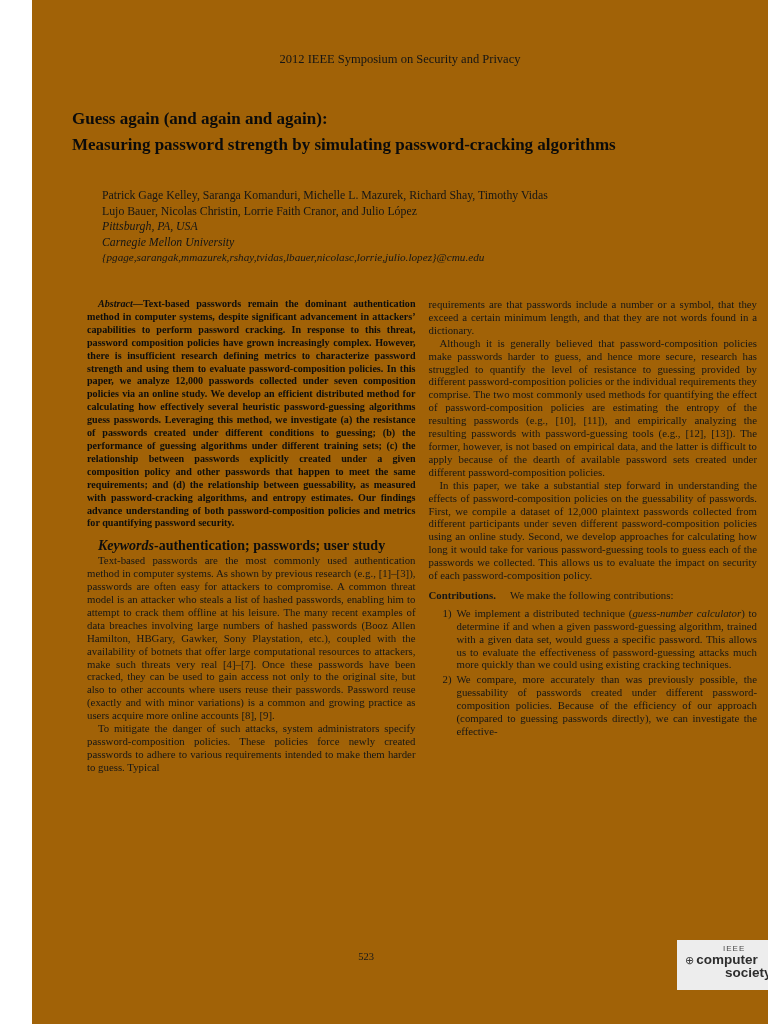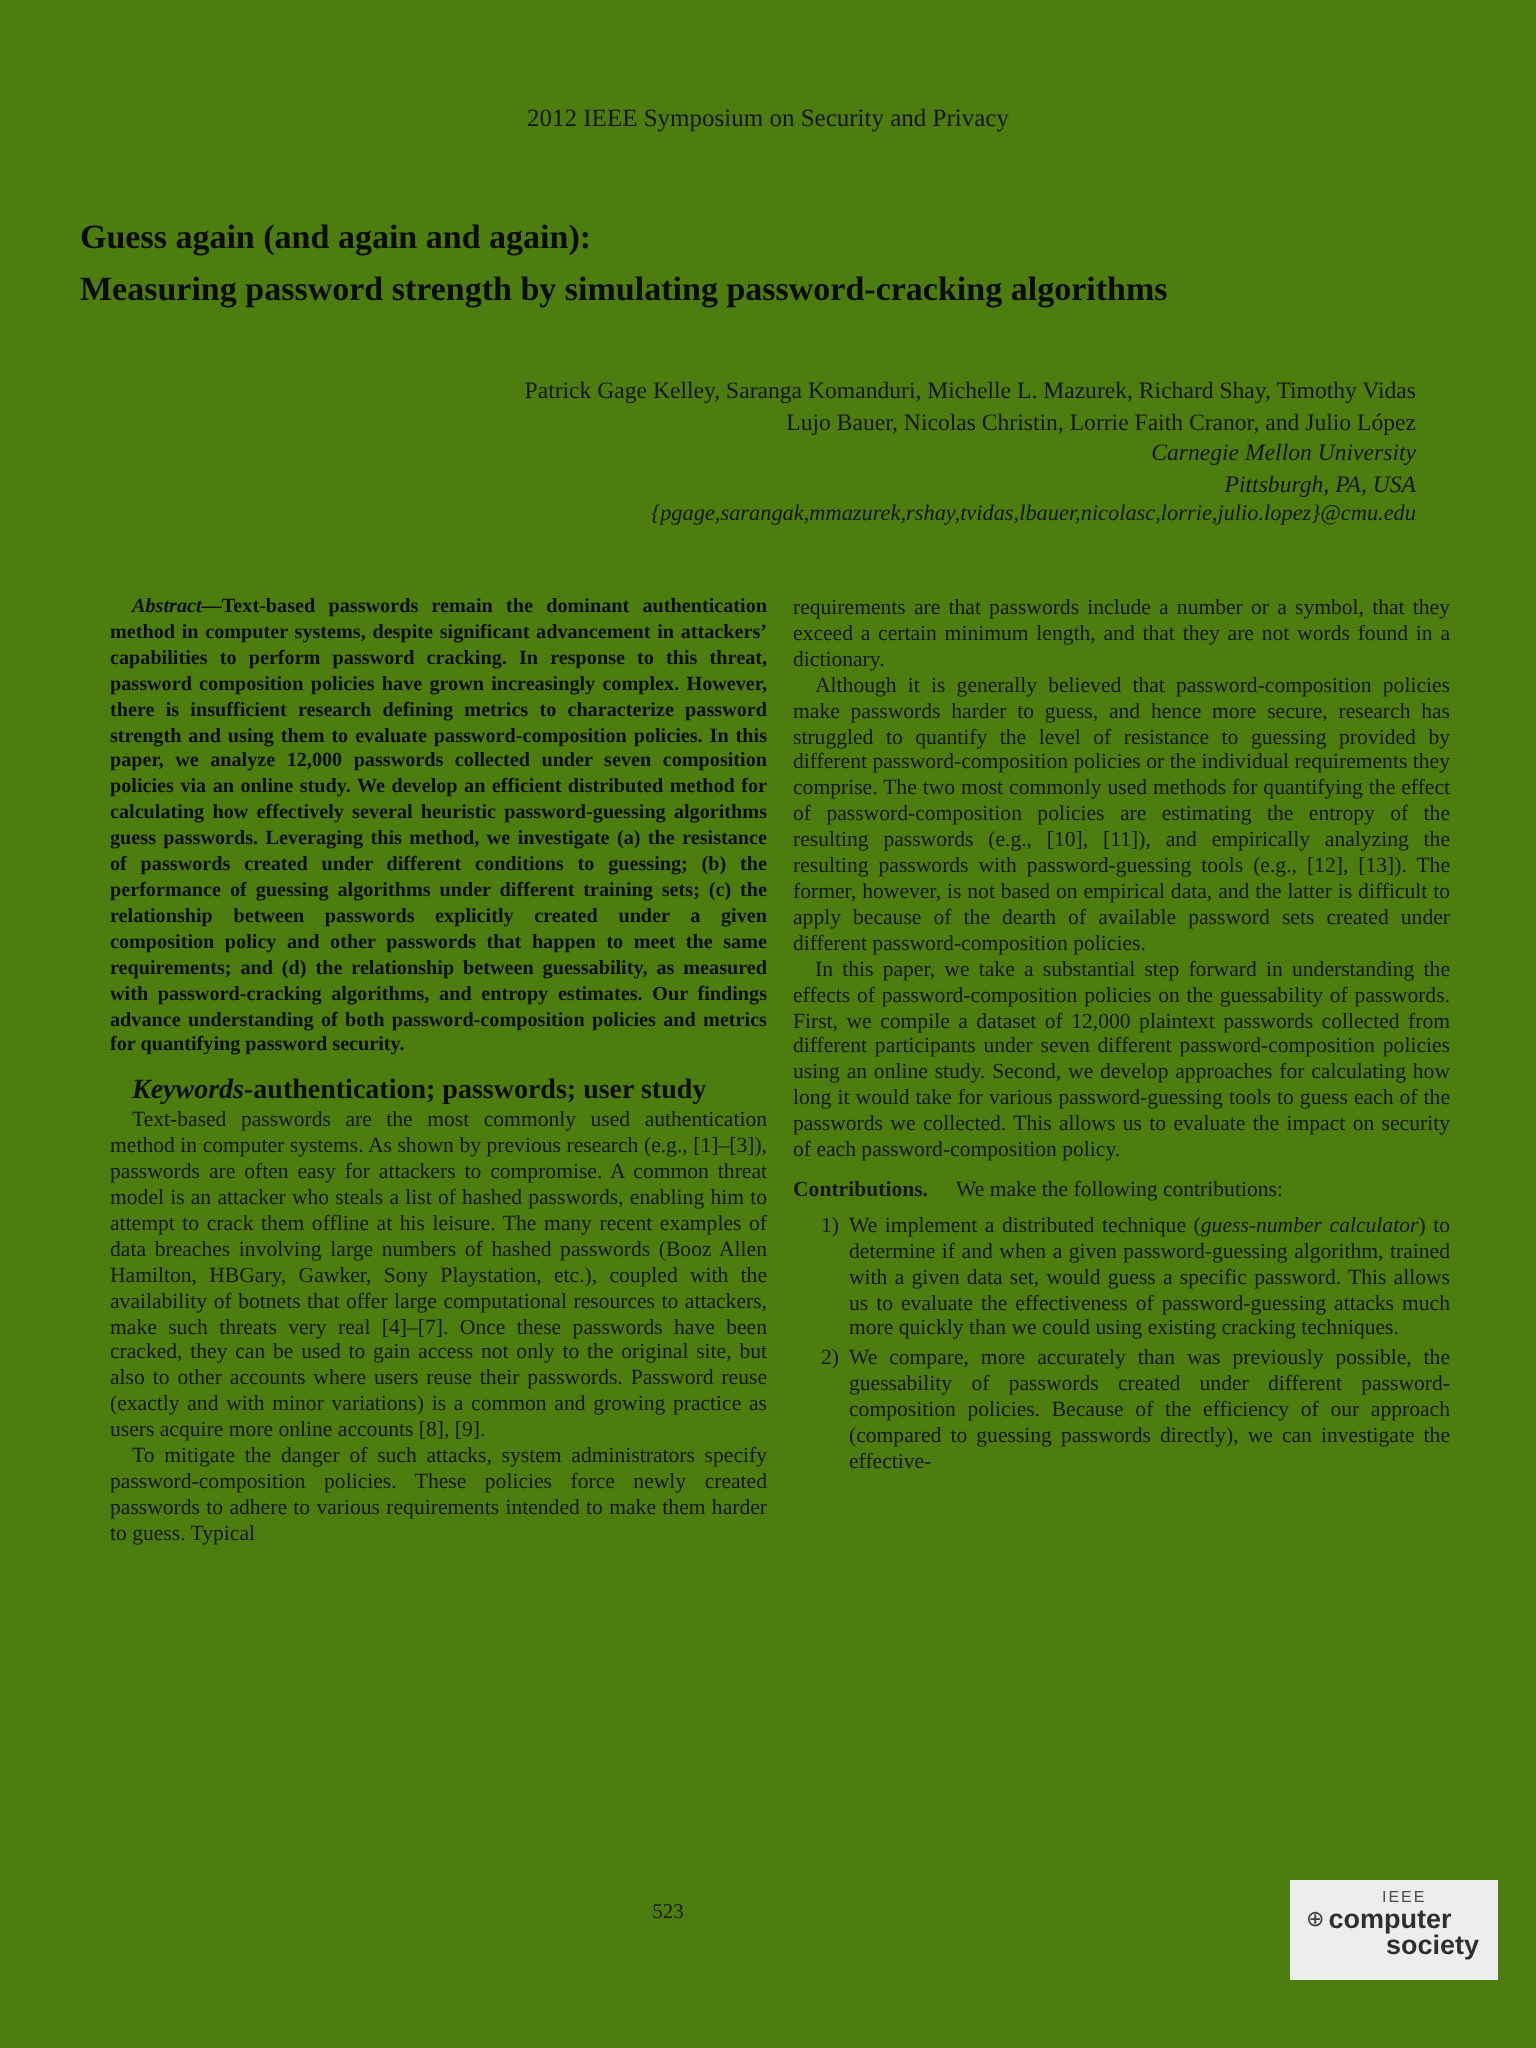--- a/index.html
+++ b/index.html
@@ -4,40 +4,40 @@
 <style>
   * { margin: 0; padding: 0; box-sizing: border-box; }
   html, body { background: #fff; }
   body {
     width: 768px; height: 1024px;
     position: relative;
     font-family: "Liberation Serif", "DejaVu Serif", serif;
     color: #1a1a1a;
     overflow: hidden;
   }
-  .page { position: absolute; inset: 0; background: #4d7c0f; }
+  .page { position: absolute; inset: 0; background: #a16207; margin-left: 32px; }
 
   .conf-header {
     position: absolute; top: 52px; left: 0; width: 100%;
     text-align: center;
     font-size: 12.5px; color: #151515;
   }
 
   .title-block {
     position: absolute; top: 106px; left: 40px; width: 688px;
     text-align: left;
   }
   .title-line {
     font-size: 17px; font-weight: bold; color: #0b0b0b;
     line-height: 26px;
   }
 
   .author-block {
-    position: absolute; top: 188px; left: 60px; width: 648px;
-    text-align: right;
+    position: absolute; top: 188px; left: 70px; width: 648px;
+    text-align: left;
     font-size: 11.8px; line-height: 15.5px; color: #151515;
   }
   .author-block .italic { font-style: italic; }
   .author-block .emails { font-style: italic; font-size: 11.2px; }
 
   .columns {
     position: absolute; top: 298px; left: 55px; width: 670px; height: 650px;
     display: flex; gap: 13px;
     overflow: hidden;
   }
@@ -131,22 +131,22 @@
   <div class="conf-header">2012 IEEE Symposium on Security and Privacy</div>
 
   <div class="title-block">
     <div class="title-line">Guess again (and again and again):</div>
     <div class="title-line">Measuring password strength by simulating password-cracking algorithms</div>
   </div>
 
   <div class="author-block">
     <div>Patrick Gage Kelley, Saranga Komanduri, Michelle L. Mazurek, Richard Shay, Timothy Vidas</div>
     <div>Lujo Bauer, Nicolas Christin, Lorrie Faith Cranor, and Julio López</div>
+    <div class="italic">Pittsburgh, PA, USA</div>
     <div class="italic">Carnegie Mellon University</div>
-    <div class="italic">Pittsburgh, PA, USA</div>
     <div class="emails">{pgage,sarangak,mmazurek,rshay,tvidas,lbauer,nicolasc,lorrie,julio.lopez}@cmu.edu</div>
   </div>
 
   <div class="columns">
 
     <div class="col">
       <p class="abstract-para"><span class="abstract-label">Abstract</span><span>—Text-based passwords remain the dominant authentication method in computer systems, despite significant advancement in attackers’ capabilities to perform password cracking. In response to this threat, password composition policies have grown increasingly complex. However, there is insufficient research defining metrics to characterize password strength and using them to evaluate password-composition policies. In this paper, we analyze 12,000 passwords collected under seven composition policies via an online study. We develop an efficient distributed method for calculating how effectively several heuristic password-guessing algorithms guess passwords. Leveraging this method, we investigate (a) the resistance of passwords created under different conditions to guessing; (b) the performance of guessing algorithms under different training sets; (c) the relationship between passwords explicitly created under a given composition policy and other passwords that happen to meet the same requirements; and (d) the relationship between guessability, as measured with password-cracking algorithms, and entropy estimates. Our findings advance understanding of both password-composition policies and metrics for quantifying password security.</span></p>
 
       <p class="keywords-para"><span class="keywords-label">Keywords</span><span>-authentication; passwords; user study</span></p>
 

